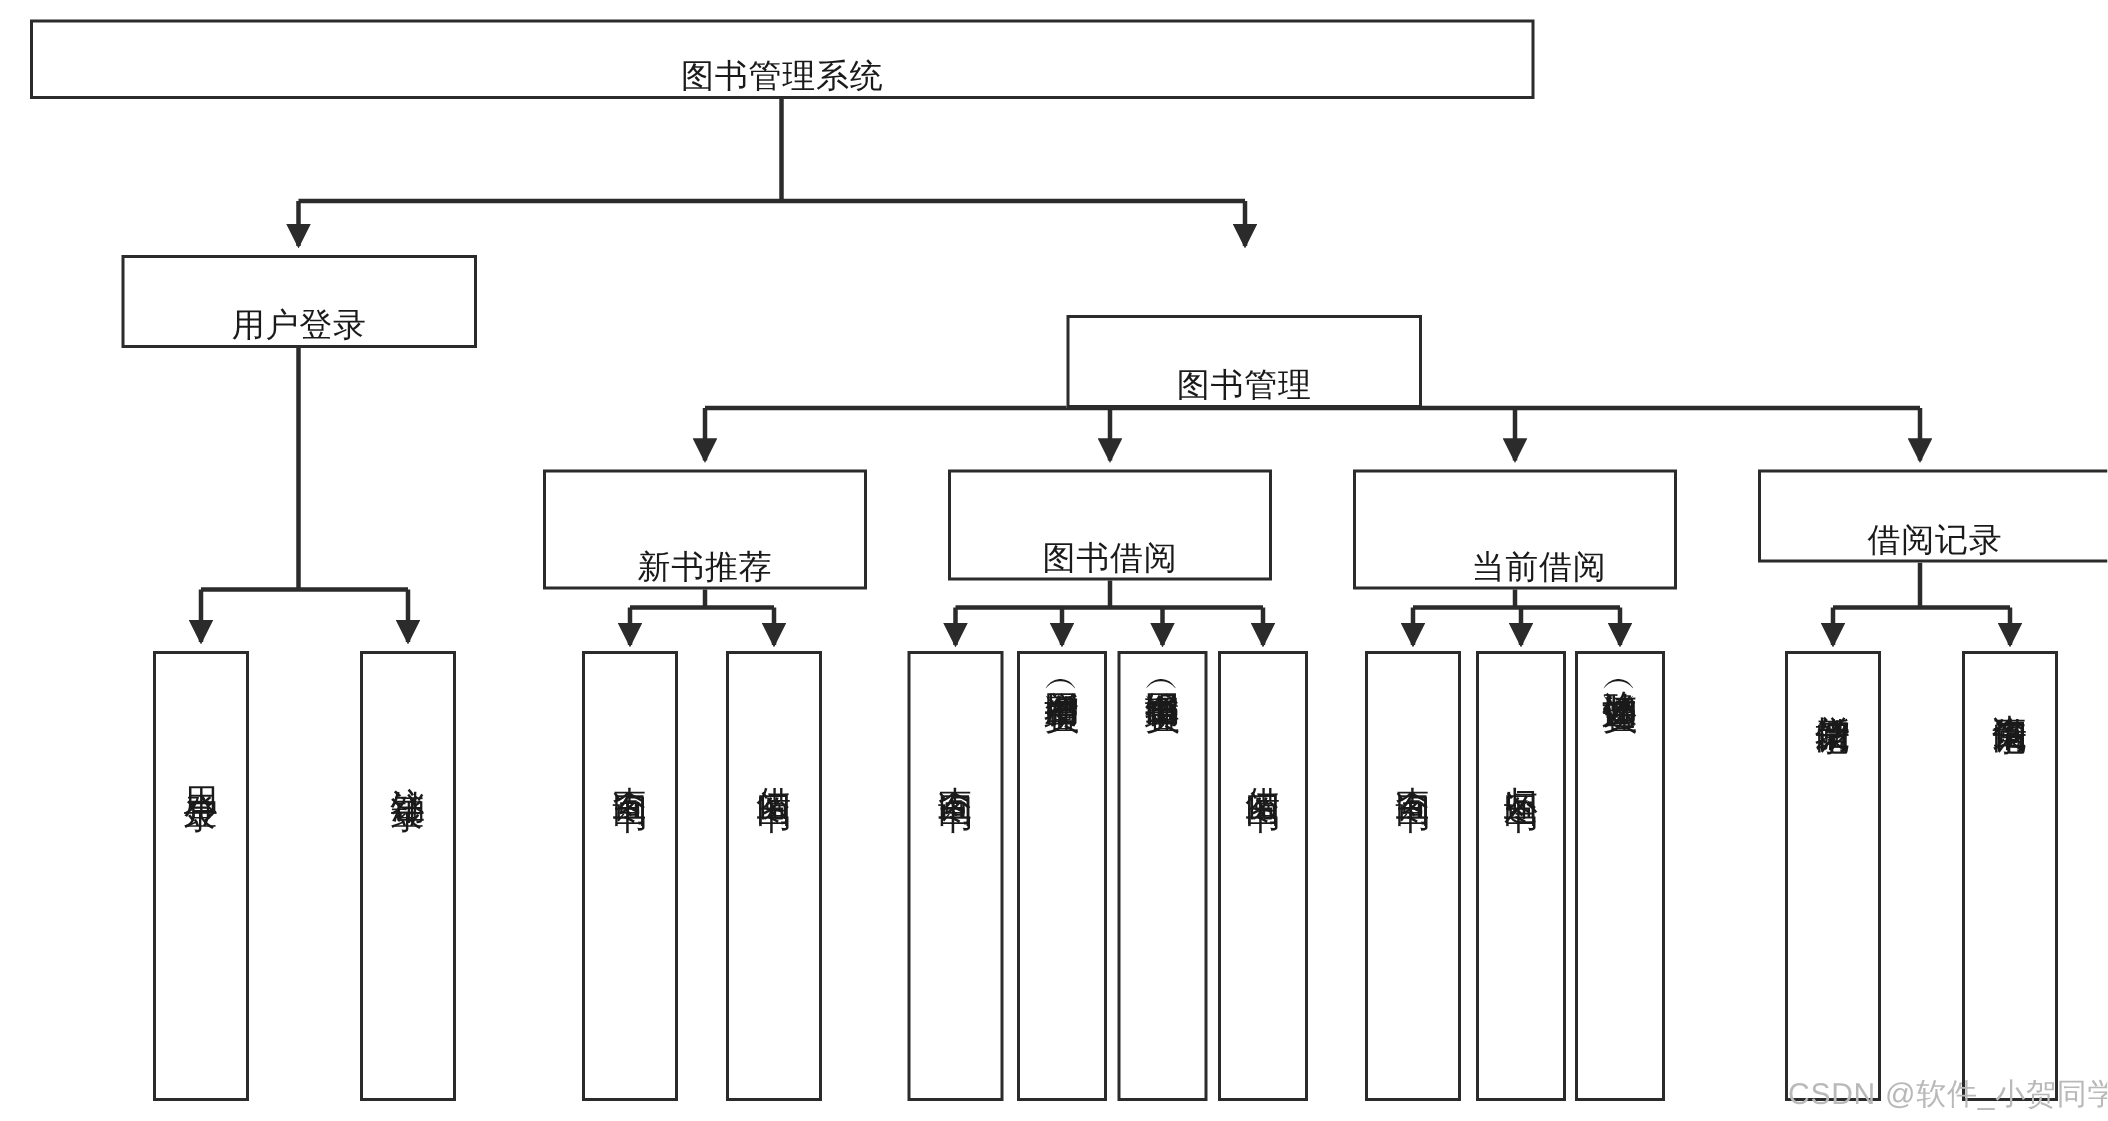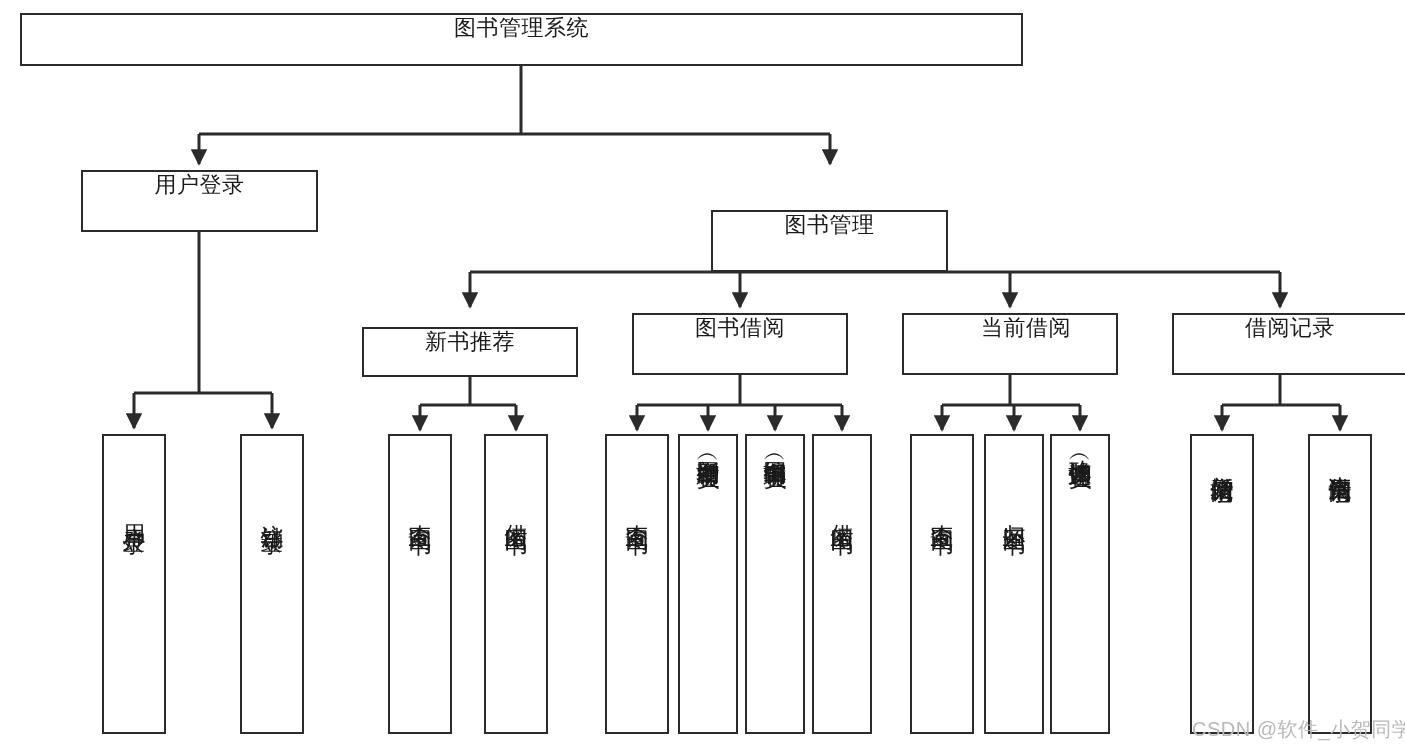--- a/index.html
+++ b/index.html
@@ -24,21 +24,21 @@
     width: 1405px;
     height: 747px;
     pointer-events: none;
   }
   .node {
     position: absolute;
     box-sizing: border-box;
     background: #ffffff;
     border: 2px solid #2b2b2b;
     display: flex;
-    align-items: flex-start;
+    align-items: flex-end;
     justify-content: center;
     color: #1a1a1a;
   }
   .node-label {
     display: block;
     text-align: center;
     line-height: 1.18;
     letter-spacing: 0.5px;
   }
   .h-node .node-label {
@@ -127,27 +127,27 @@
     <span class="node-label">图书管理系统</span>
   </div>
 
   <div class="node h-node" style="left:81px; top:170px; width:237px; height:62px;">
     <span class="node-label">用户登录</span>
   </div>
   <div class="node h-node" style="left:711px; top:170px; width:237px; height:62px;margin-top:40px;">
     <span class="node-label">图书管理</span>
   </div>
 
-  <div class="node h-node" style="left:362px; top:327px; width:216px; height:50px;">
+  <div class="node h-node" style="left:362px; top:313px; width:216px; height:80px;">
     <span class="node-label">新书推荐</span>
   </div>
-  <div class="node h-node" style="left:632px; top:313px; width:216px; height:62px;">
+  <div class="node h-node" style="left:632px; top:313px; width:216px; height:74px;">
     <span class="node-label">图书借阅</span>
   </div>
-  <div class="node h-node" style="left:902px; top:313px; width:216px; height:62px;padding-left:32px;">
+  <div class="node h-node" style="left:902px; top:313px; width:216px; height:80px;padding-left:32px;">
     <span class="node-label">当前借阅</span>
   </div>
   <div class="node h-node" style="left:1172px; top:313px; width:236px; height:62px;">
     <span class="node-label">借阅记录</span>
   </div>
 
   <div class="node v-node" style="left:102px; top:434px; width:64px; height:300px; padding-top:70px;">
     <span class="node-label">用户登录</span>
   </div>
   <div class="node v-node" style="left:240px; top:434px; width:64px; height:300px; padding-top:70px;">

